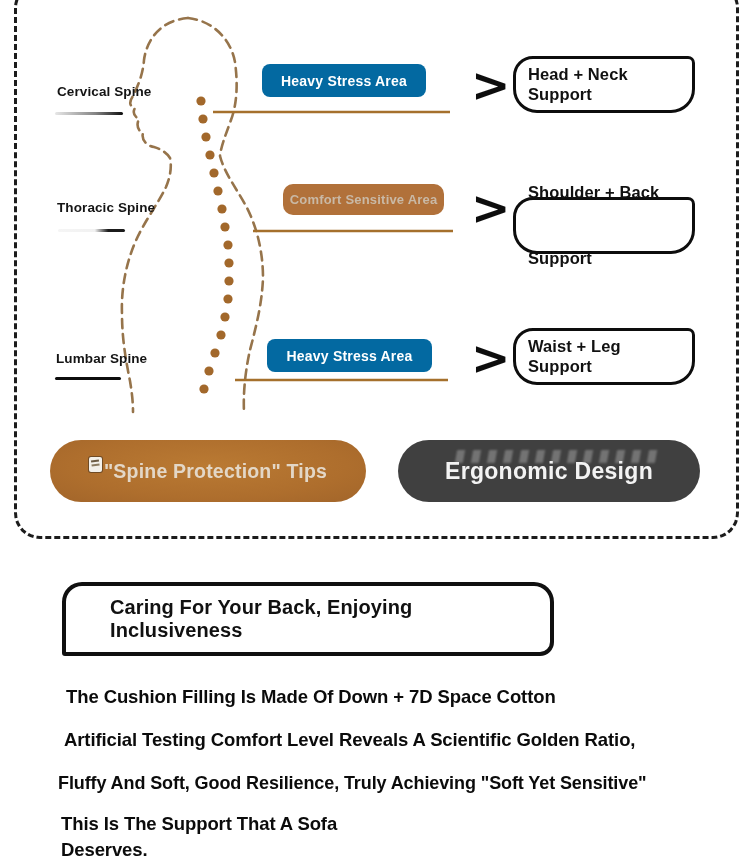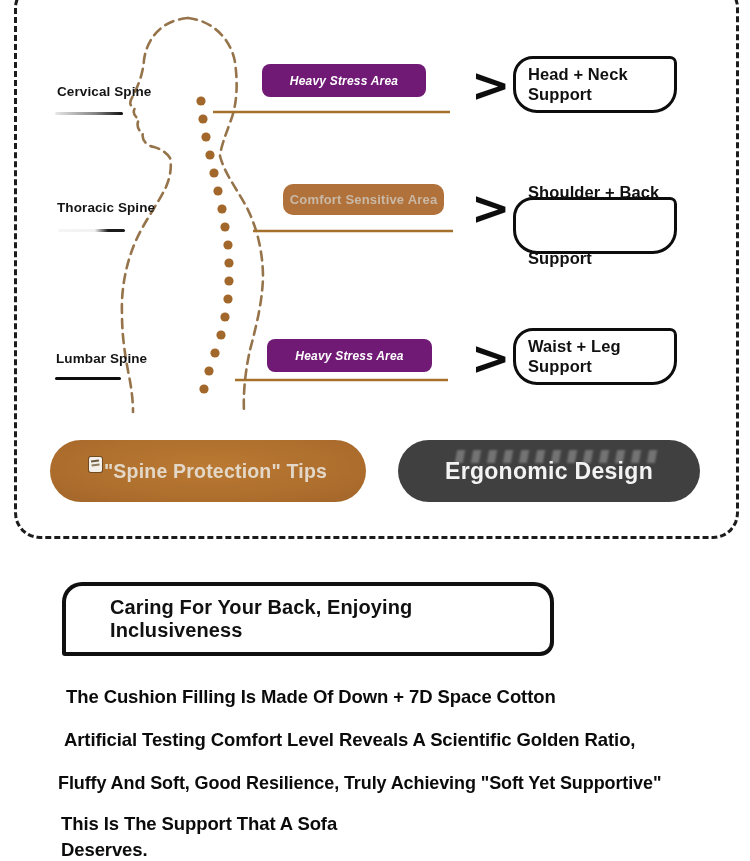--- a/index.html
+++ b/index.html
@@ -21,38 +21,38 @@
   .lbl-lumbar{left:56px;top:351px;}
   .underline{position:absolute;height:2.5px;border-radius:2px;}
   .ul-cervical{left:55px;top:112px;width:68px;background:linear-gradient(90deg,rgba(160,160,160,.25),rgba(90,90,90,.75) 60%,#0e0e0e);}
   .ul-thoracic{left:58px;top:229px;width:67px;background:linear-gradient(90deg,rgba(200,200,200,.18),rgba(200,200,200,.25) 55%,#1b1b1b 75%);}
   .ul-lumbar{left:55px;top:377px;width:66px;background:#0d0d0d;}
 
   .badge{
     position:absolute;display:flex;align-items:center;justify-content:center;
     font-weight:700;white-space:nowrap;
   }
-  .badge-black{background:#701a75;color:#fff;border-radius:8px;font-size:12px;letter-spacing:.2px;font-style:italic;}
+  .badge-black{background:#0369a1;color:#fff;border-radius:8px;font-size:14px;letter-spacing:.2px;}
   .badge-heavy-top{left:262px;top:64px;width:164px;height:33px;}
   .badge-heavy-bottom{left:267px;top:339px;width:165px;height:33px;}
   .badge-comfort{
     left:283px;top:184px;width:161px;height:31px;background:#b1713a;color:#c9b9a6;
     border-radius:10px;font-size:13px;letter-spacing:.2px;
   }
 
   .arrow{
     position:absolute;font-size:47px;font-weight:700;color:#0d0d0d;line-height:1;
     font-family:"DejaVu Sans",sans-serif;
   }
   .arrow-1{left:471px;top:61px;}
   .arrow-2{left:471px;top:184px;}
   .arrow-3{left:471px;top:334px;}
 
   .support-box{
-    position:absolute;left:513px;width:164px;height:57px;box-sizing:border-box;
+    position:absolute;left:513px;width:182px;height:57px;box-sizing:border-box;
     border:3px solid #0d0d0d;border-radius:20px 7px 24px 24px;background:#fff;
     display:flex;flex-direction:column;justify-content:center;padding-left:12px;
     font-size:16.5px;font-weight:700;line-height:1.18;letter-spacing:.1px;
   }
   .sbox-1{top:56px;}
   .sbox-2{top:197px;gap:47px;}
   .sbox-3{top:328px;}
 
   .pill{
     position:absolute;top:440px;height:62px;border-radius:31px;
@@ -181,19 +181,19 @@
     <span class="ghost-noise"></span>
     <span class="label">Ergonomic Design</span>
   </button>
 
   <div class="caring-box">
     <span>Caring For Your Back, Enjoying Inclusiveness</span>
   </div>
 
   <div class="para p1">The Cushion Filling Is Made Of Down + 7D Space Cotton</div>
   <div class="para p2">Artificial Testing Comfort Level Reveals A Scientific Golden Ratio,</div>
-  <div class="para p3">Fluffy And Soft, Good Resilience, Truly Achieving "Soft Yet Supportive"</div>
+  <div class="para p3">Fluffy And Soft, Good Resilience, Truly Achieving "Soft Yet Sensitive"</div>
   <div class="para p4">
     <div>This Is The Support That A Sofa</div>
     <div>Deserves.</div>
   </div>
 
 </div>
 
 </body></html>

